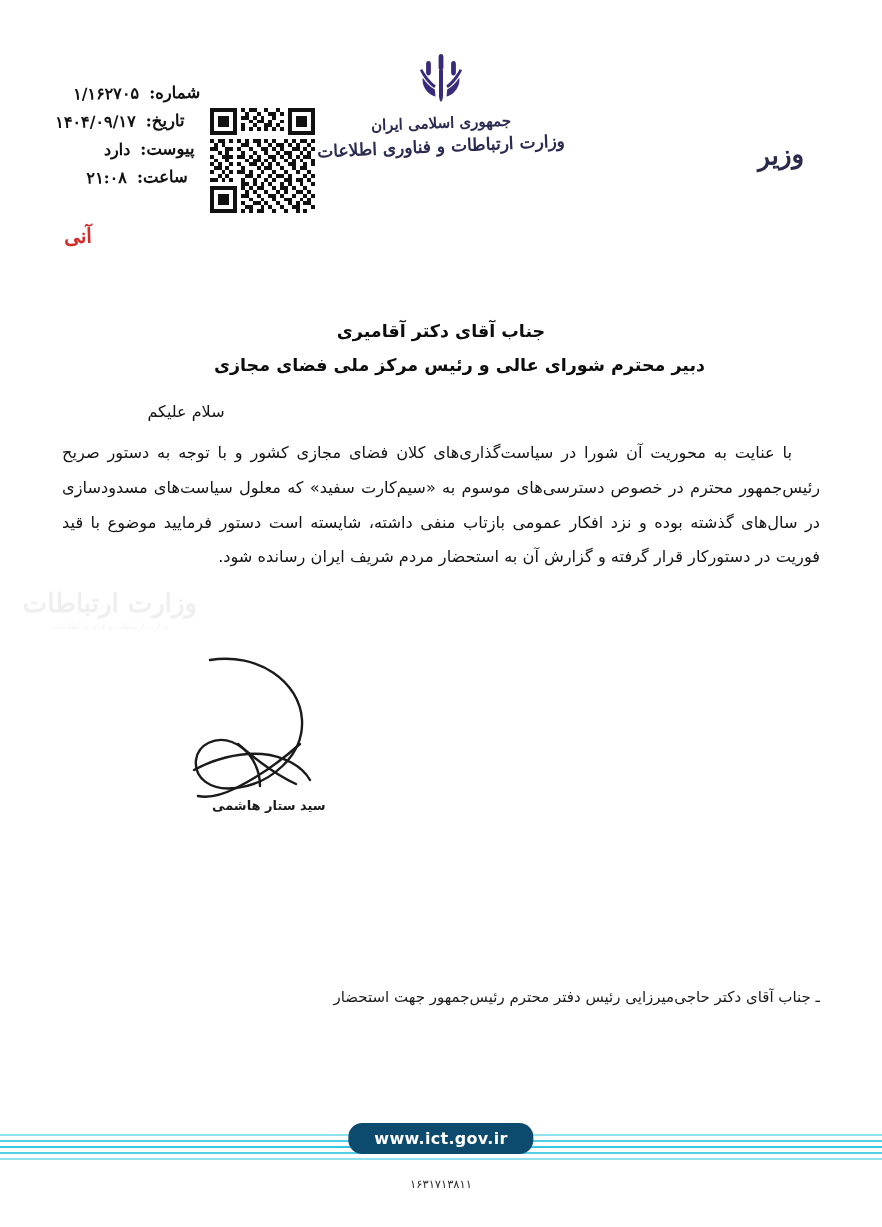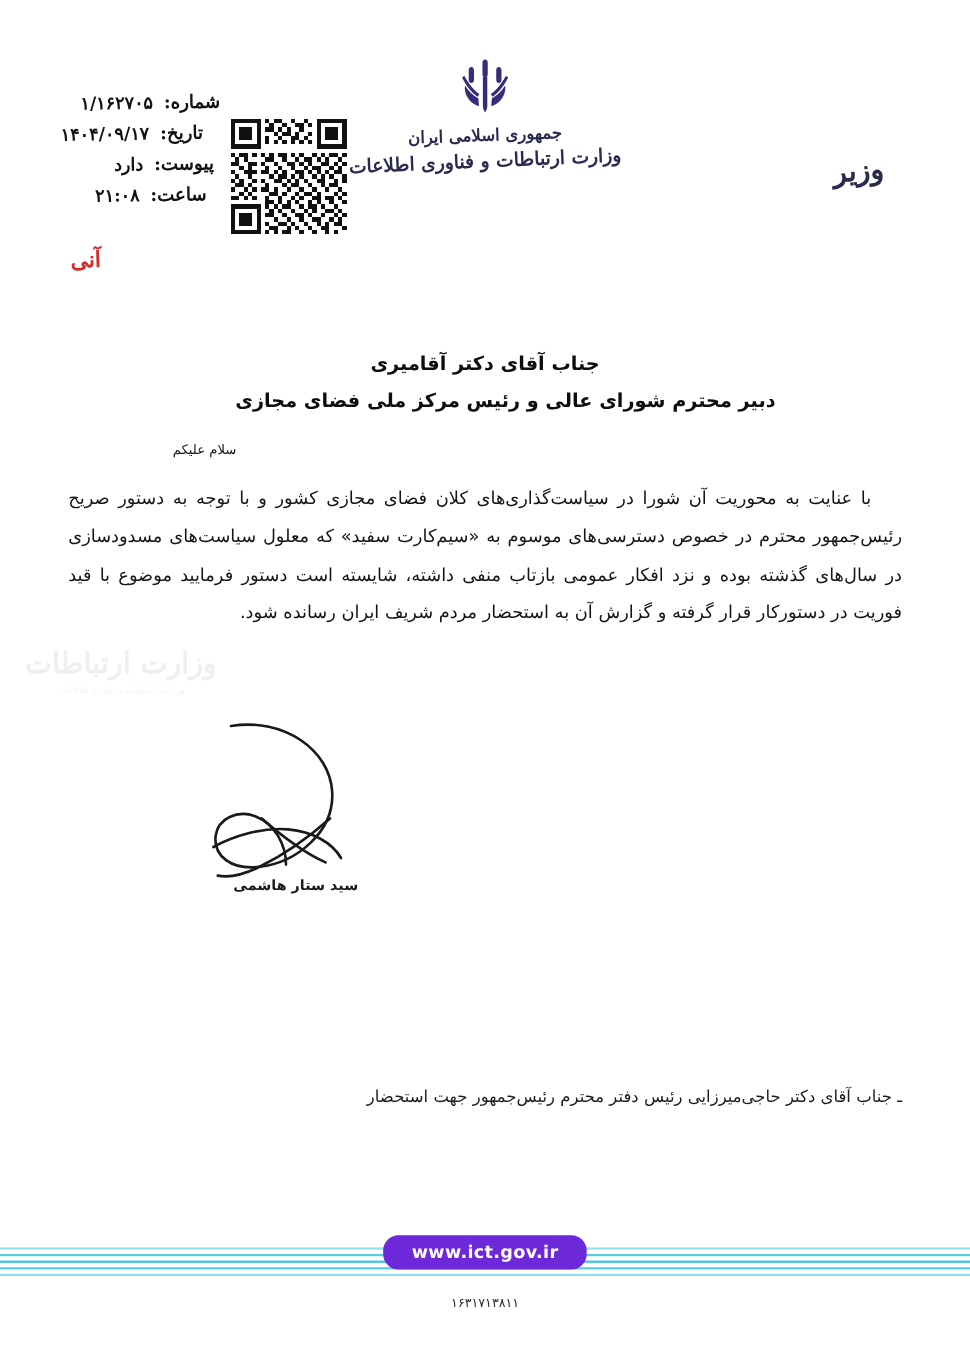--- a/index.html
+++ b/index.html
@@ -160,21 +160,21 @@
   }
 
   
   .salutation {
     position: absolute;
     top: 402px;
     right: 0;
     left: 0;
     text-align: center;
     font-family: "DejaVu Sans", sans-serif;
-    font-size: 12px;
+    font-size: 16px;
     color: #141414;
   }
   .salutation span { margin-right: 510px; }
 
   .body-text {
     position: absolute;
     top: 436px;
     right: 62px;
     left: 62px;
     direction: rtl;
@@ -280,21 +280,21 @@
   .stripe.s2 { top: 9px;  opacity: .85; }
   .stripe.s3 { top: 15px; opacity: 1;   }
   .stripe.s4 { top: 21px; opacity: .85; }
   .stripe.s5 { top: 27px; opacity: .55; }
 
   .url-pill {
     position: absolute;
     top: 14px;
     left: 50%;
     transform: translateX(-50%);
-    background: #6d28d9;
+    background: #0c4a6e;
     color: #ffffff;
     border-radius: 14px;
     padding: 6px 26px;
     font-family: "DejaVu Sans", sans-serif;
     font-size: 16px;
     font-weight: 700;
     letter-spacing: .3px;
     white-space: nowrap;
     z-index: 3;
   }

